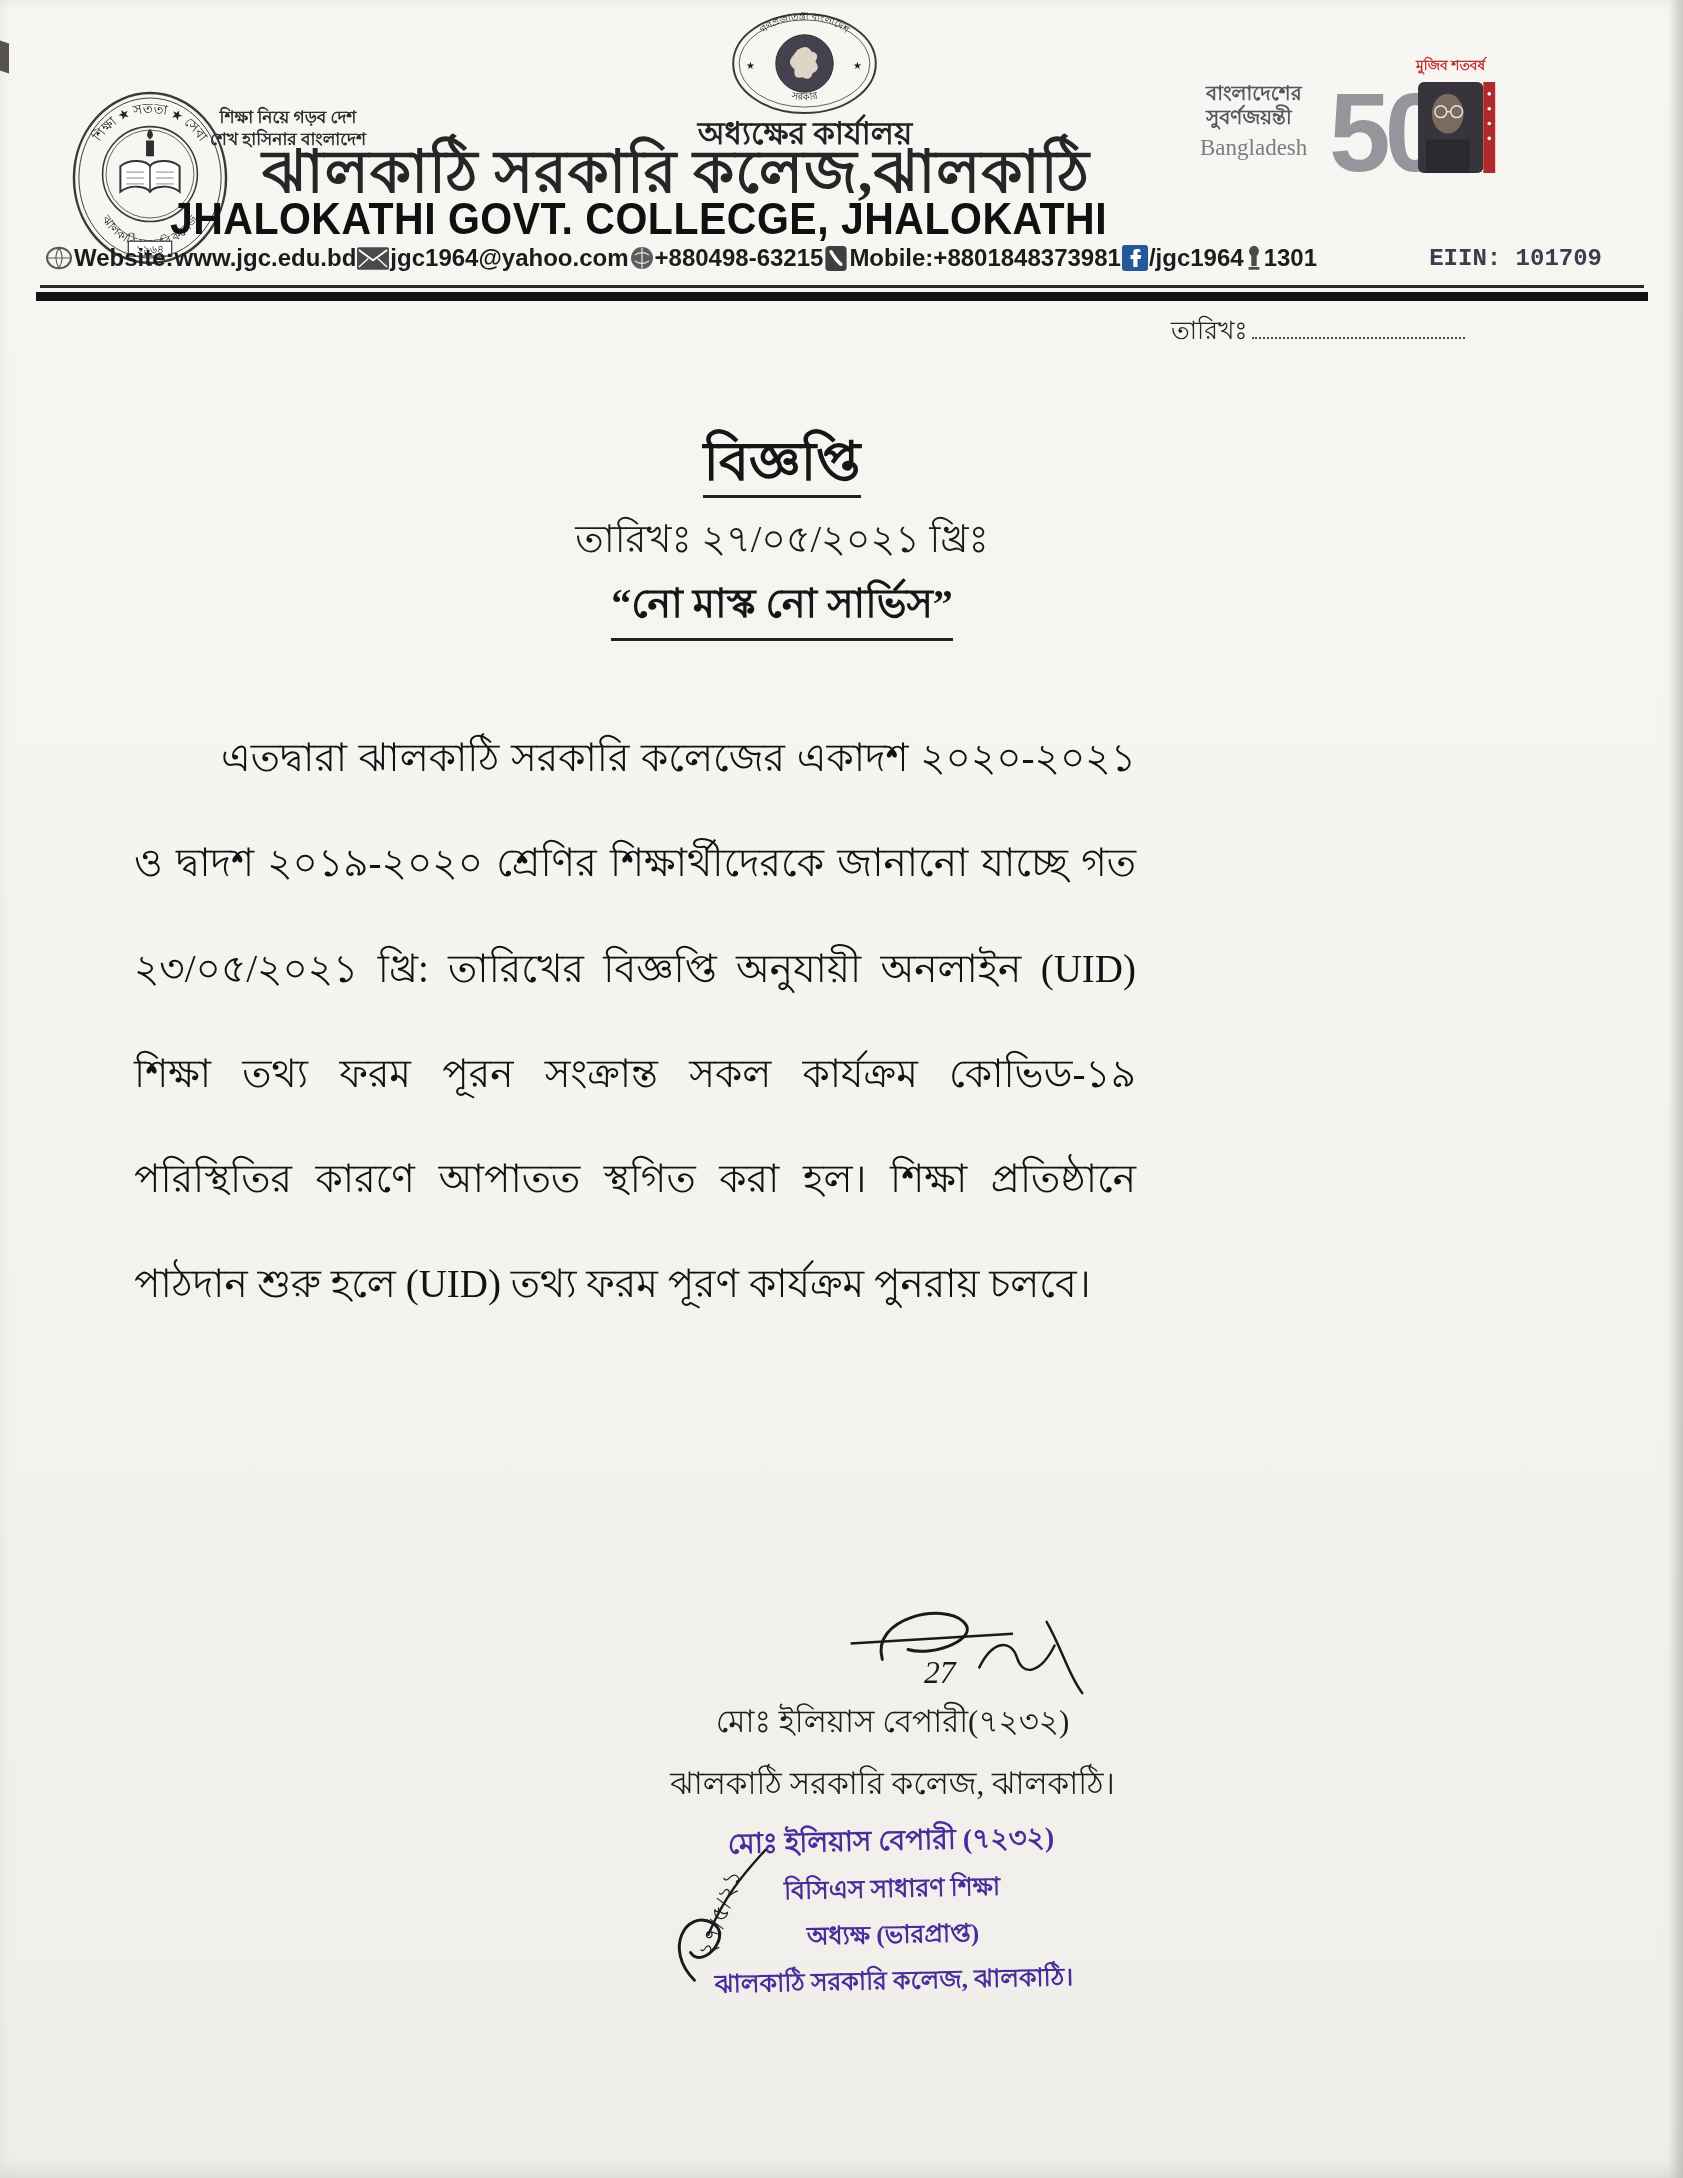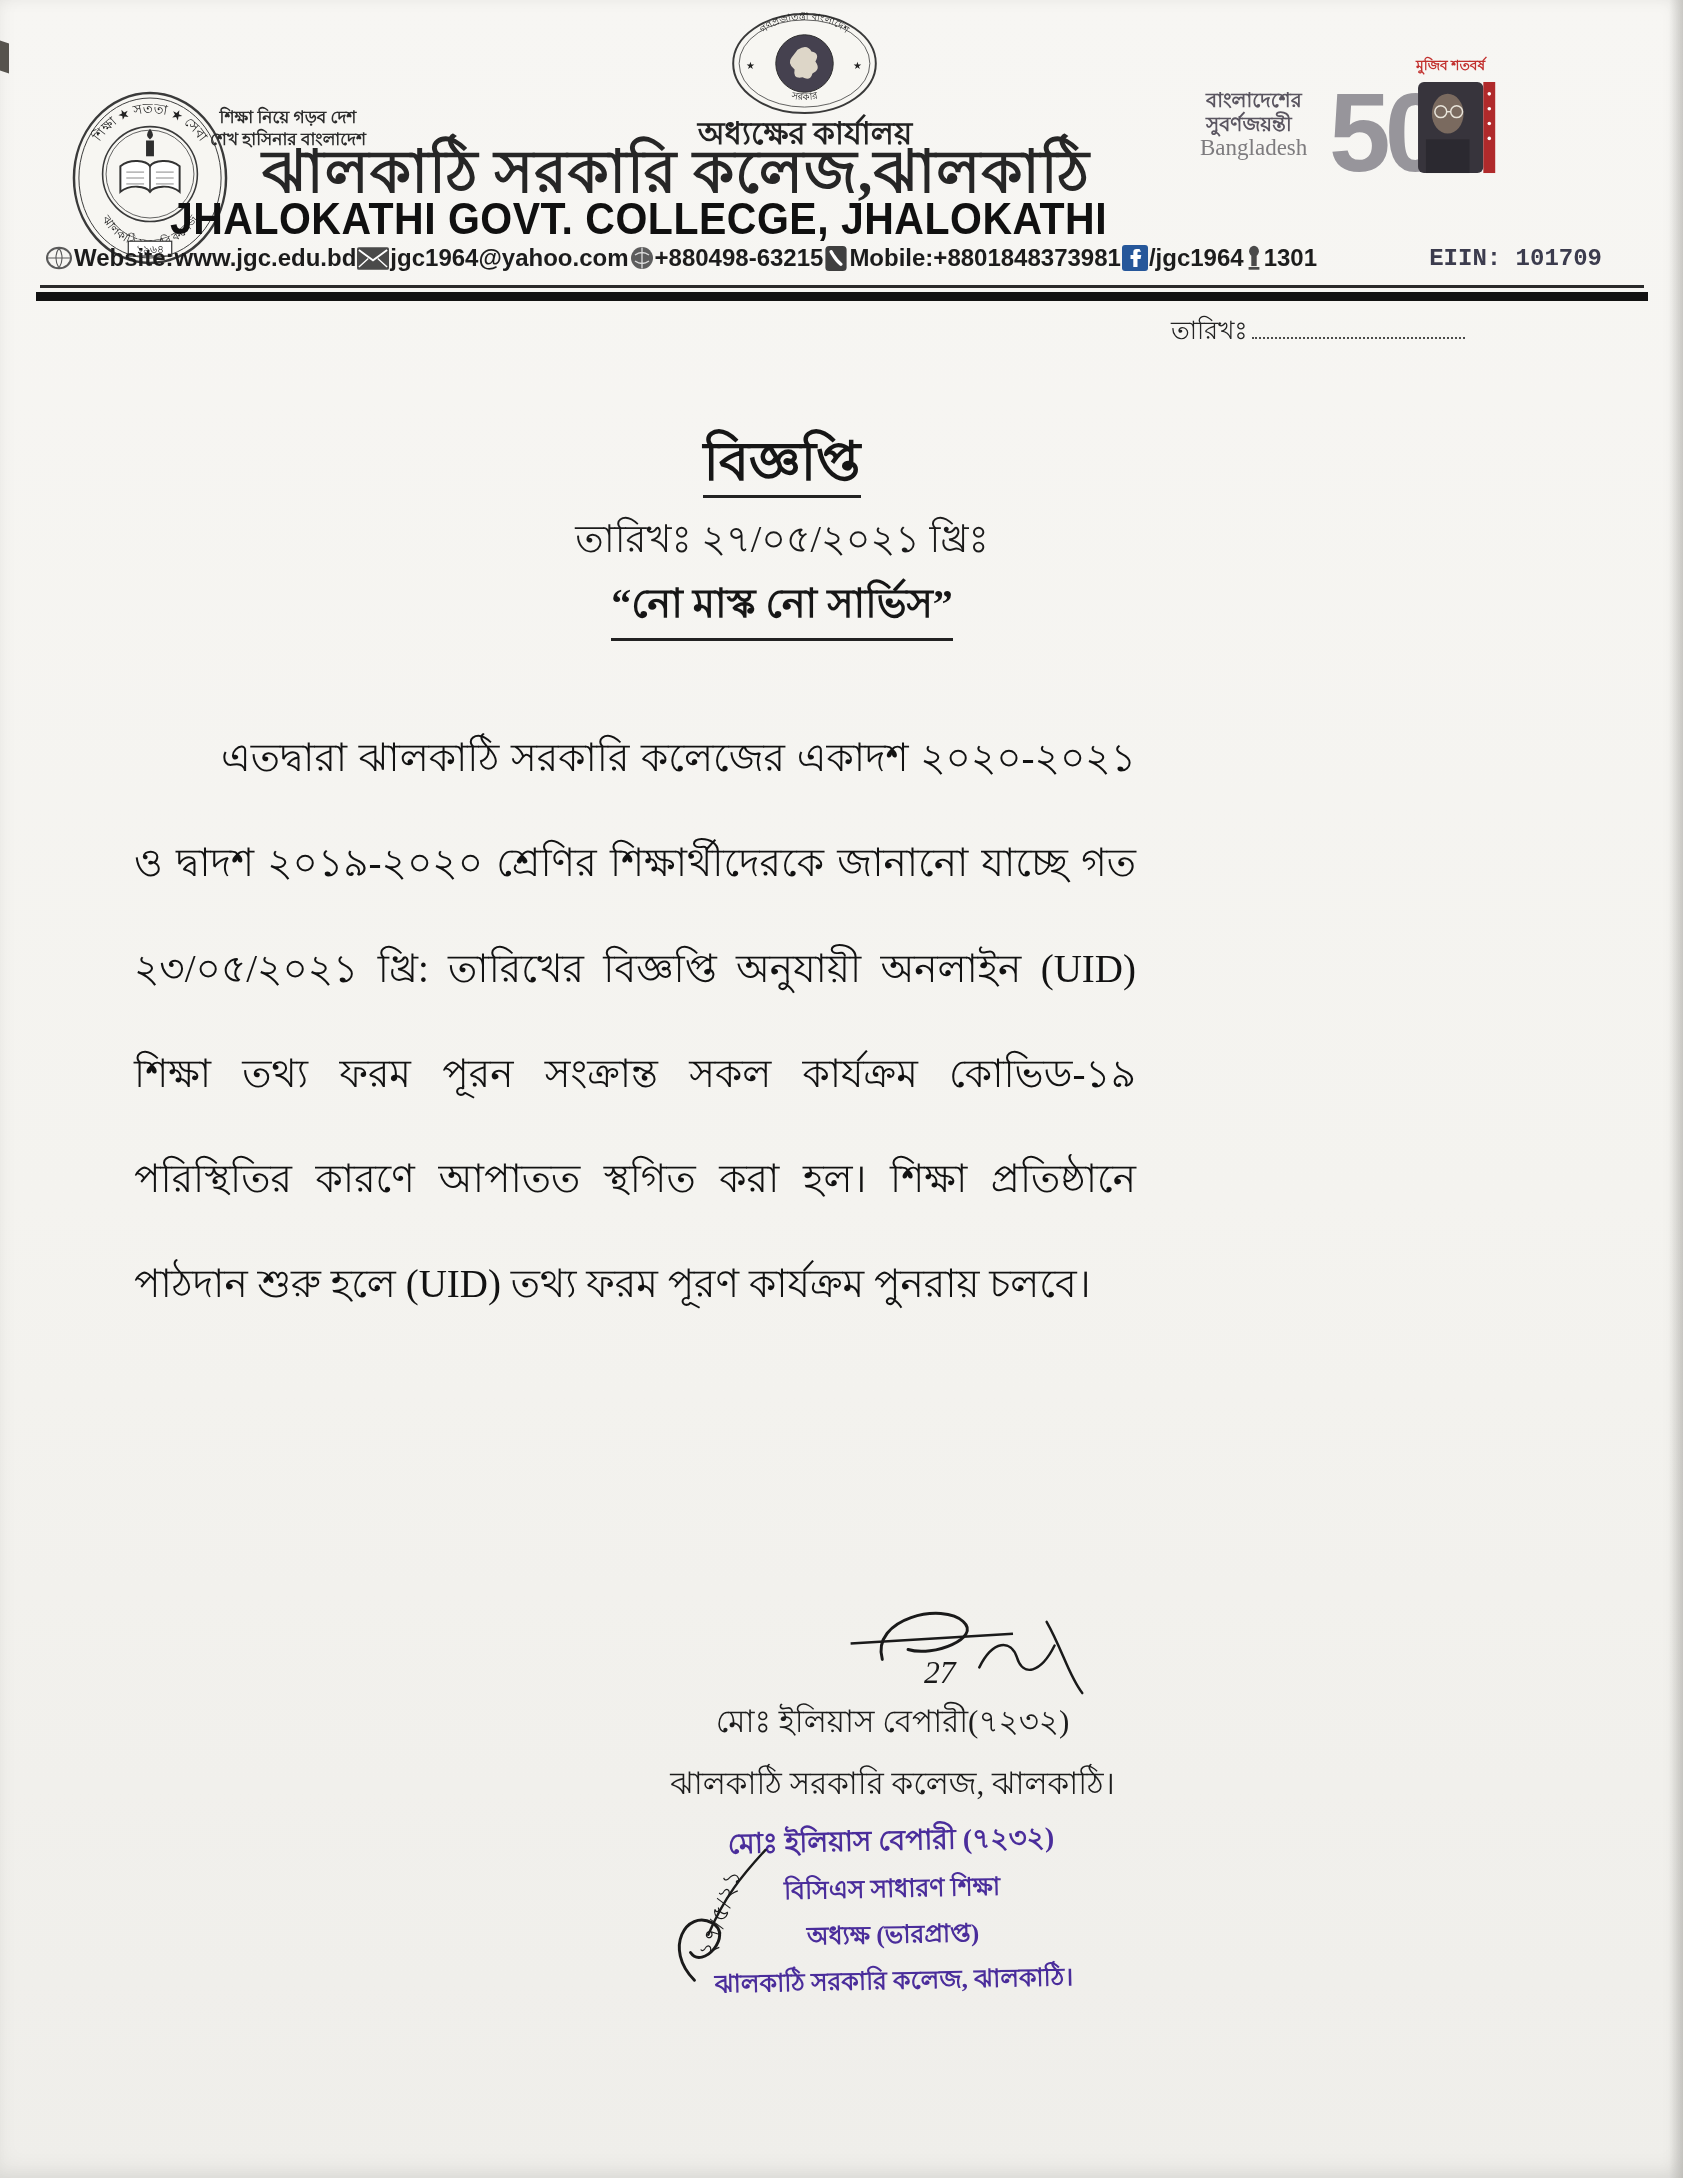--- a/index.html
+++ b/index.html
@@ -10,21 +10,21 @@
   .abs{position:absolute;}
 
   
   .college-seal{left:71px;top:91px;width:158px;height:176px;}
   .motto{left:194px;top:107px;width:188px;text-align:center;font-size:17px;font-weight:bold;line-height:1.3;color:#2c2c2c;}
   .govt-seal{left:730px;top:12px;width:149px;height:103px;}
   .office-title{left:634px;top:109px;width:342px;text-align:center;font-size:31px;font-weight:bold;color:#222;}
   .college-name-bn{left:119px;top:127px;width:1114px;text-align:center;font-size:59px;font-weight:bold;color:#262626;letter-spacing:1px;}
   .college-name-en{left:109px;top:196px;width:1059px;text-align:center;font-size:41px;font-weight:800;color:#101010;
                    font-family:"Liberation Sans","DejaVu Sans",sans-serif;transform:scaleY(1.08);letter-spacing:0.5px;}
-  .jubilee-bn{left:1206px;top:88px;width:139px;font-size:20px;line-height:1.2;color:#5a5560;font-weight:bold;}
+  .jubilee-bn{left:1206px;top:81px;width:139px;font-size:20px;line-height:1.2;color:#5a5560;font-weight:bold;}
   .jubilee-en{left:1200px;top:135px;width:139px;font-size:23px;color:#7d7b7e;}
   .jubilee-logo{left:1327px;top:54px;width:188px;height:149px;}
 
   .contact-line{left:45px;top:244px;width:1599px;display:flex;align-items:center;gap:1px;
                 font-family:"Liberation Sans","DejaVu Sans",sans-serif;font-size:24px;font-weight:bold;color:#1c1c1c;}
   .contact-line .icon{display:inline-flex;align-items:center;}
   .eiin{margin-left:auto;margin-right:42px;color:#3c3c4e;font-family:Liberation Mono, monospace;}
 
   .rule-thin{left:40px;top:285px;width:1604px;height:3px;background:#2a2a2a;}
   .rule-thick{left:36px;top:292px;width:1612px;height:9px;background:#121212;}

